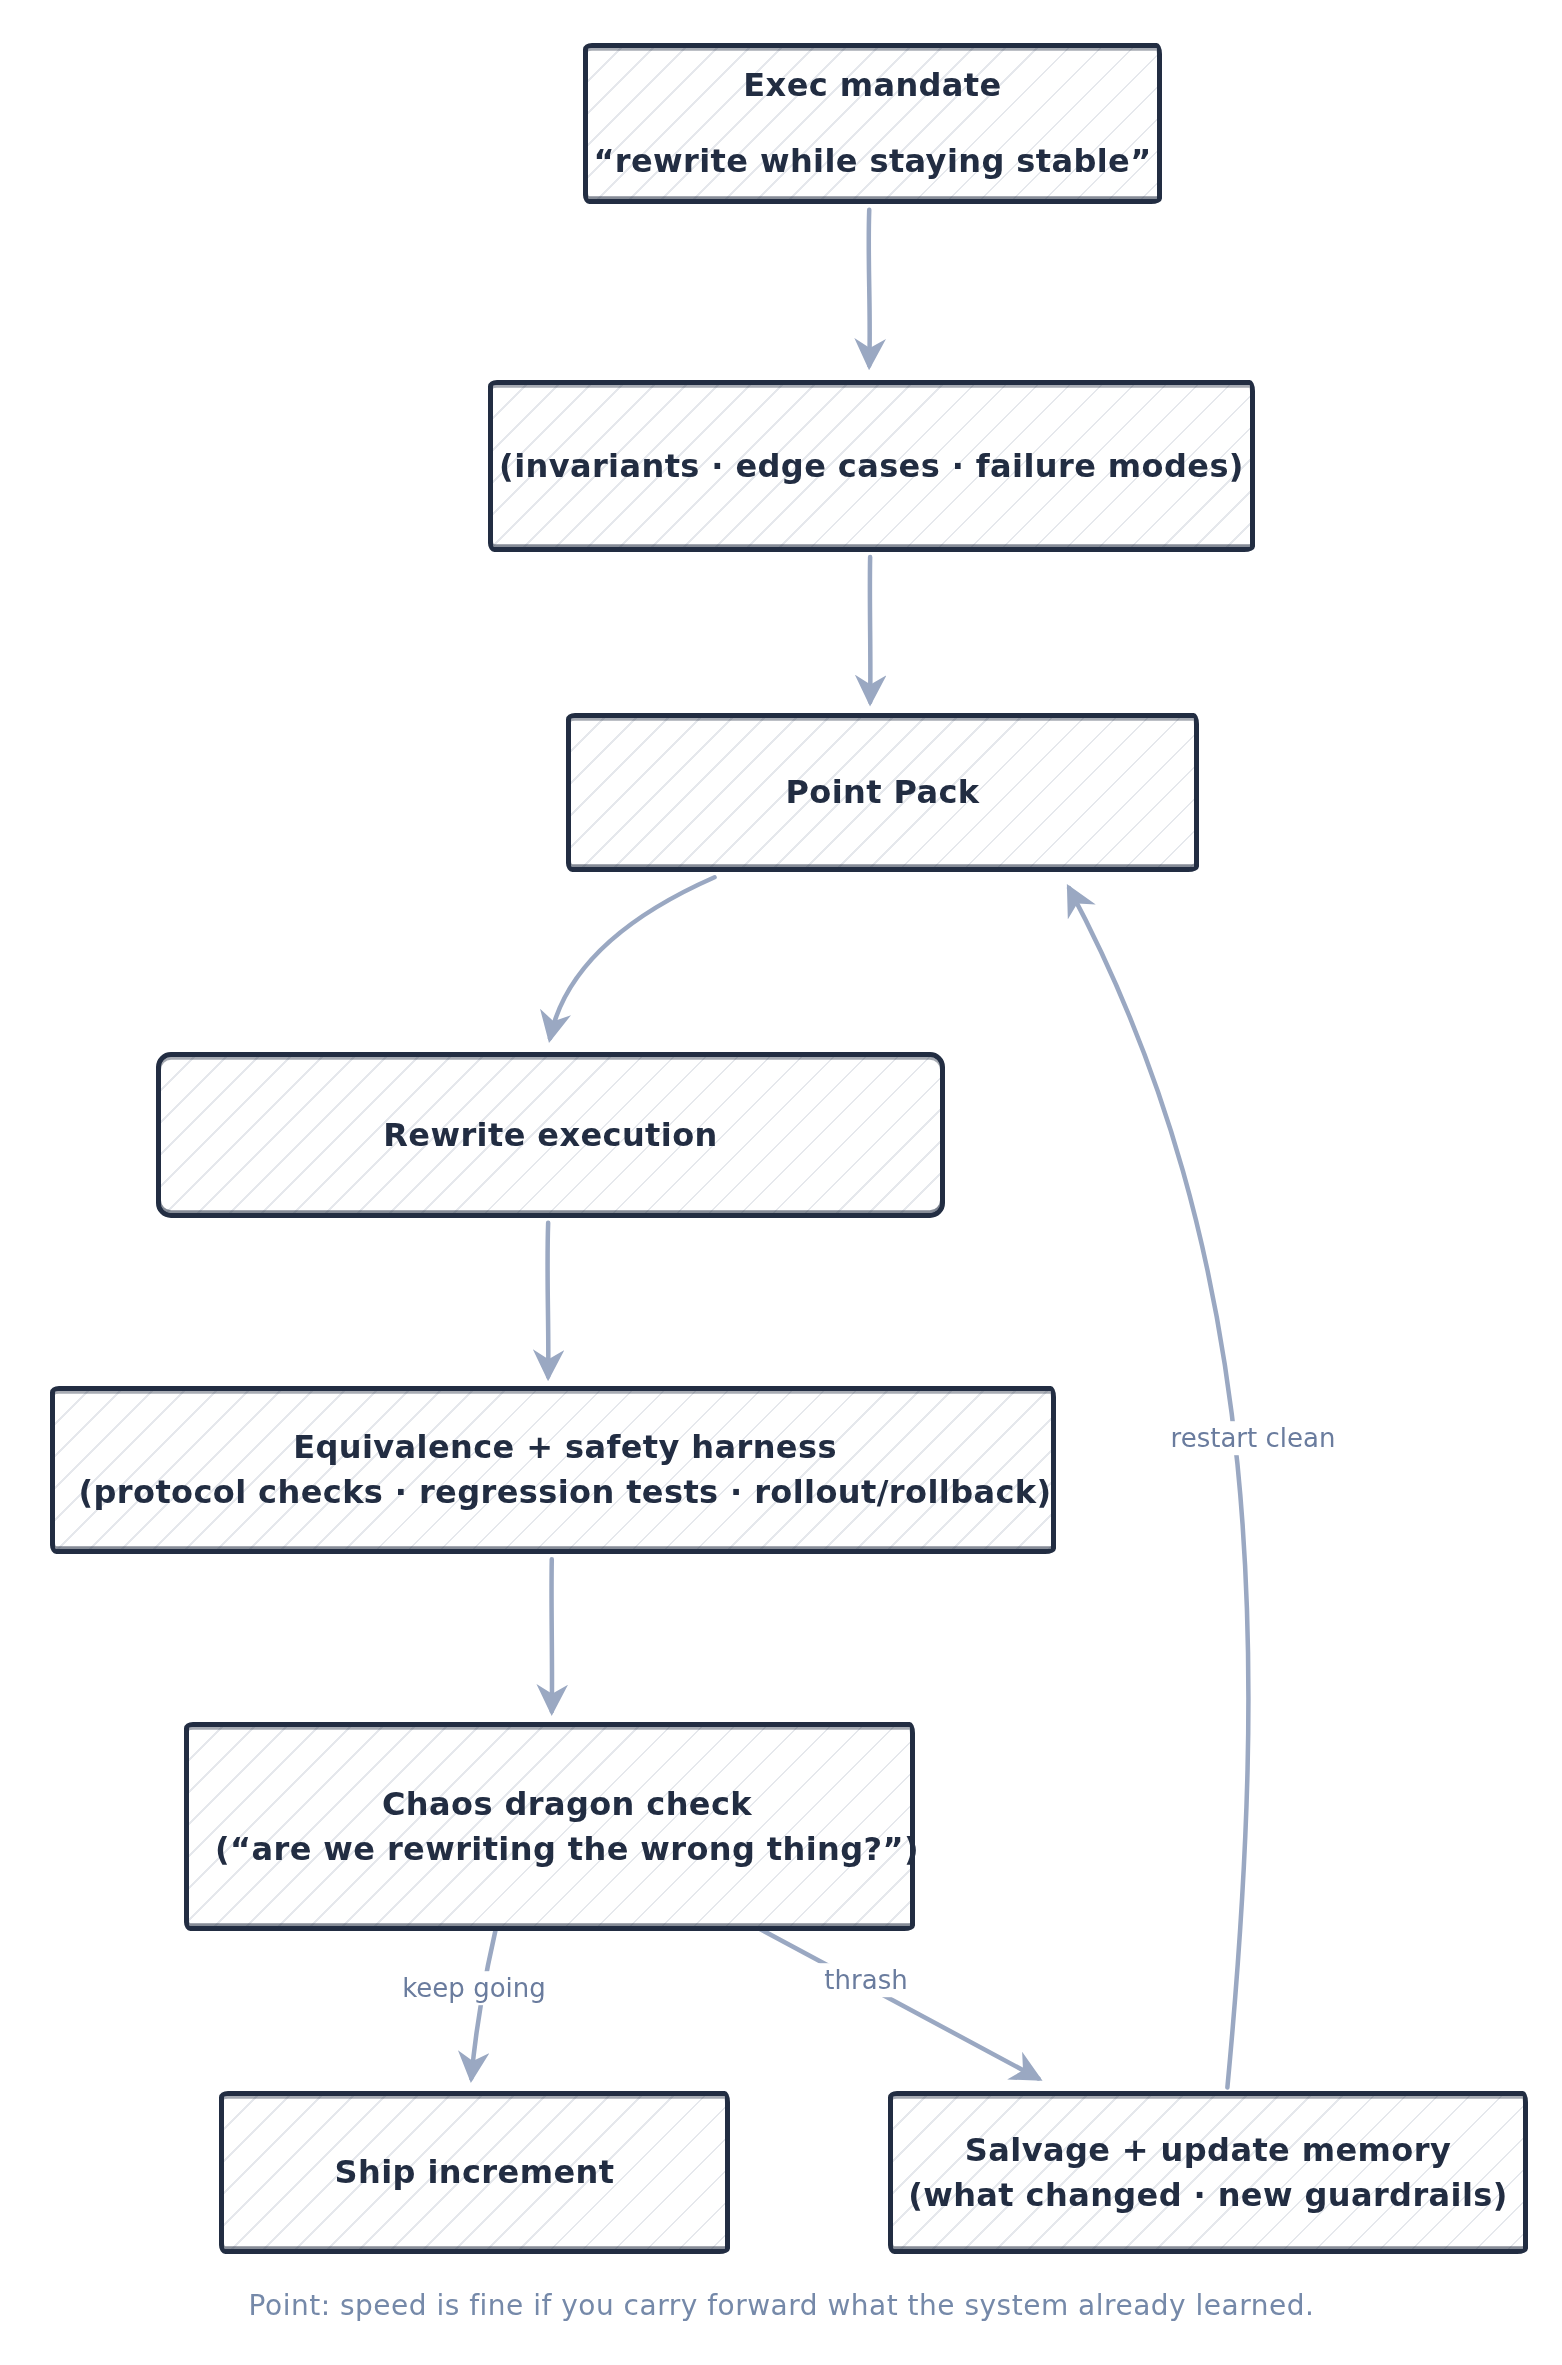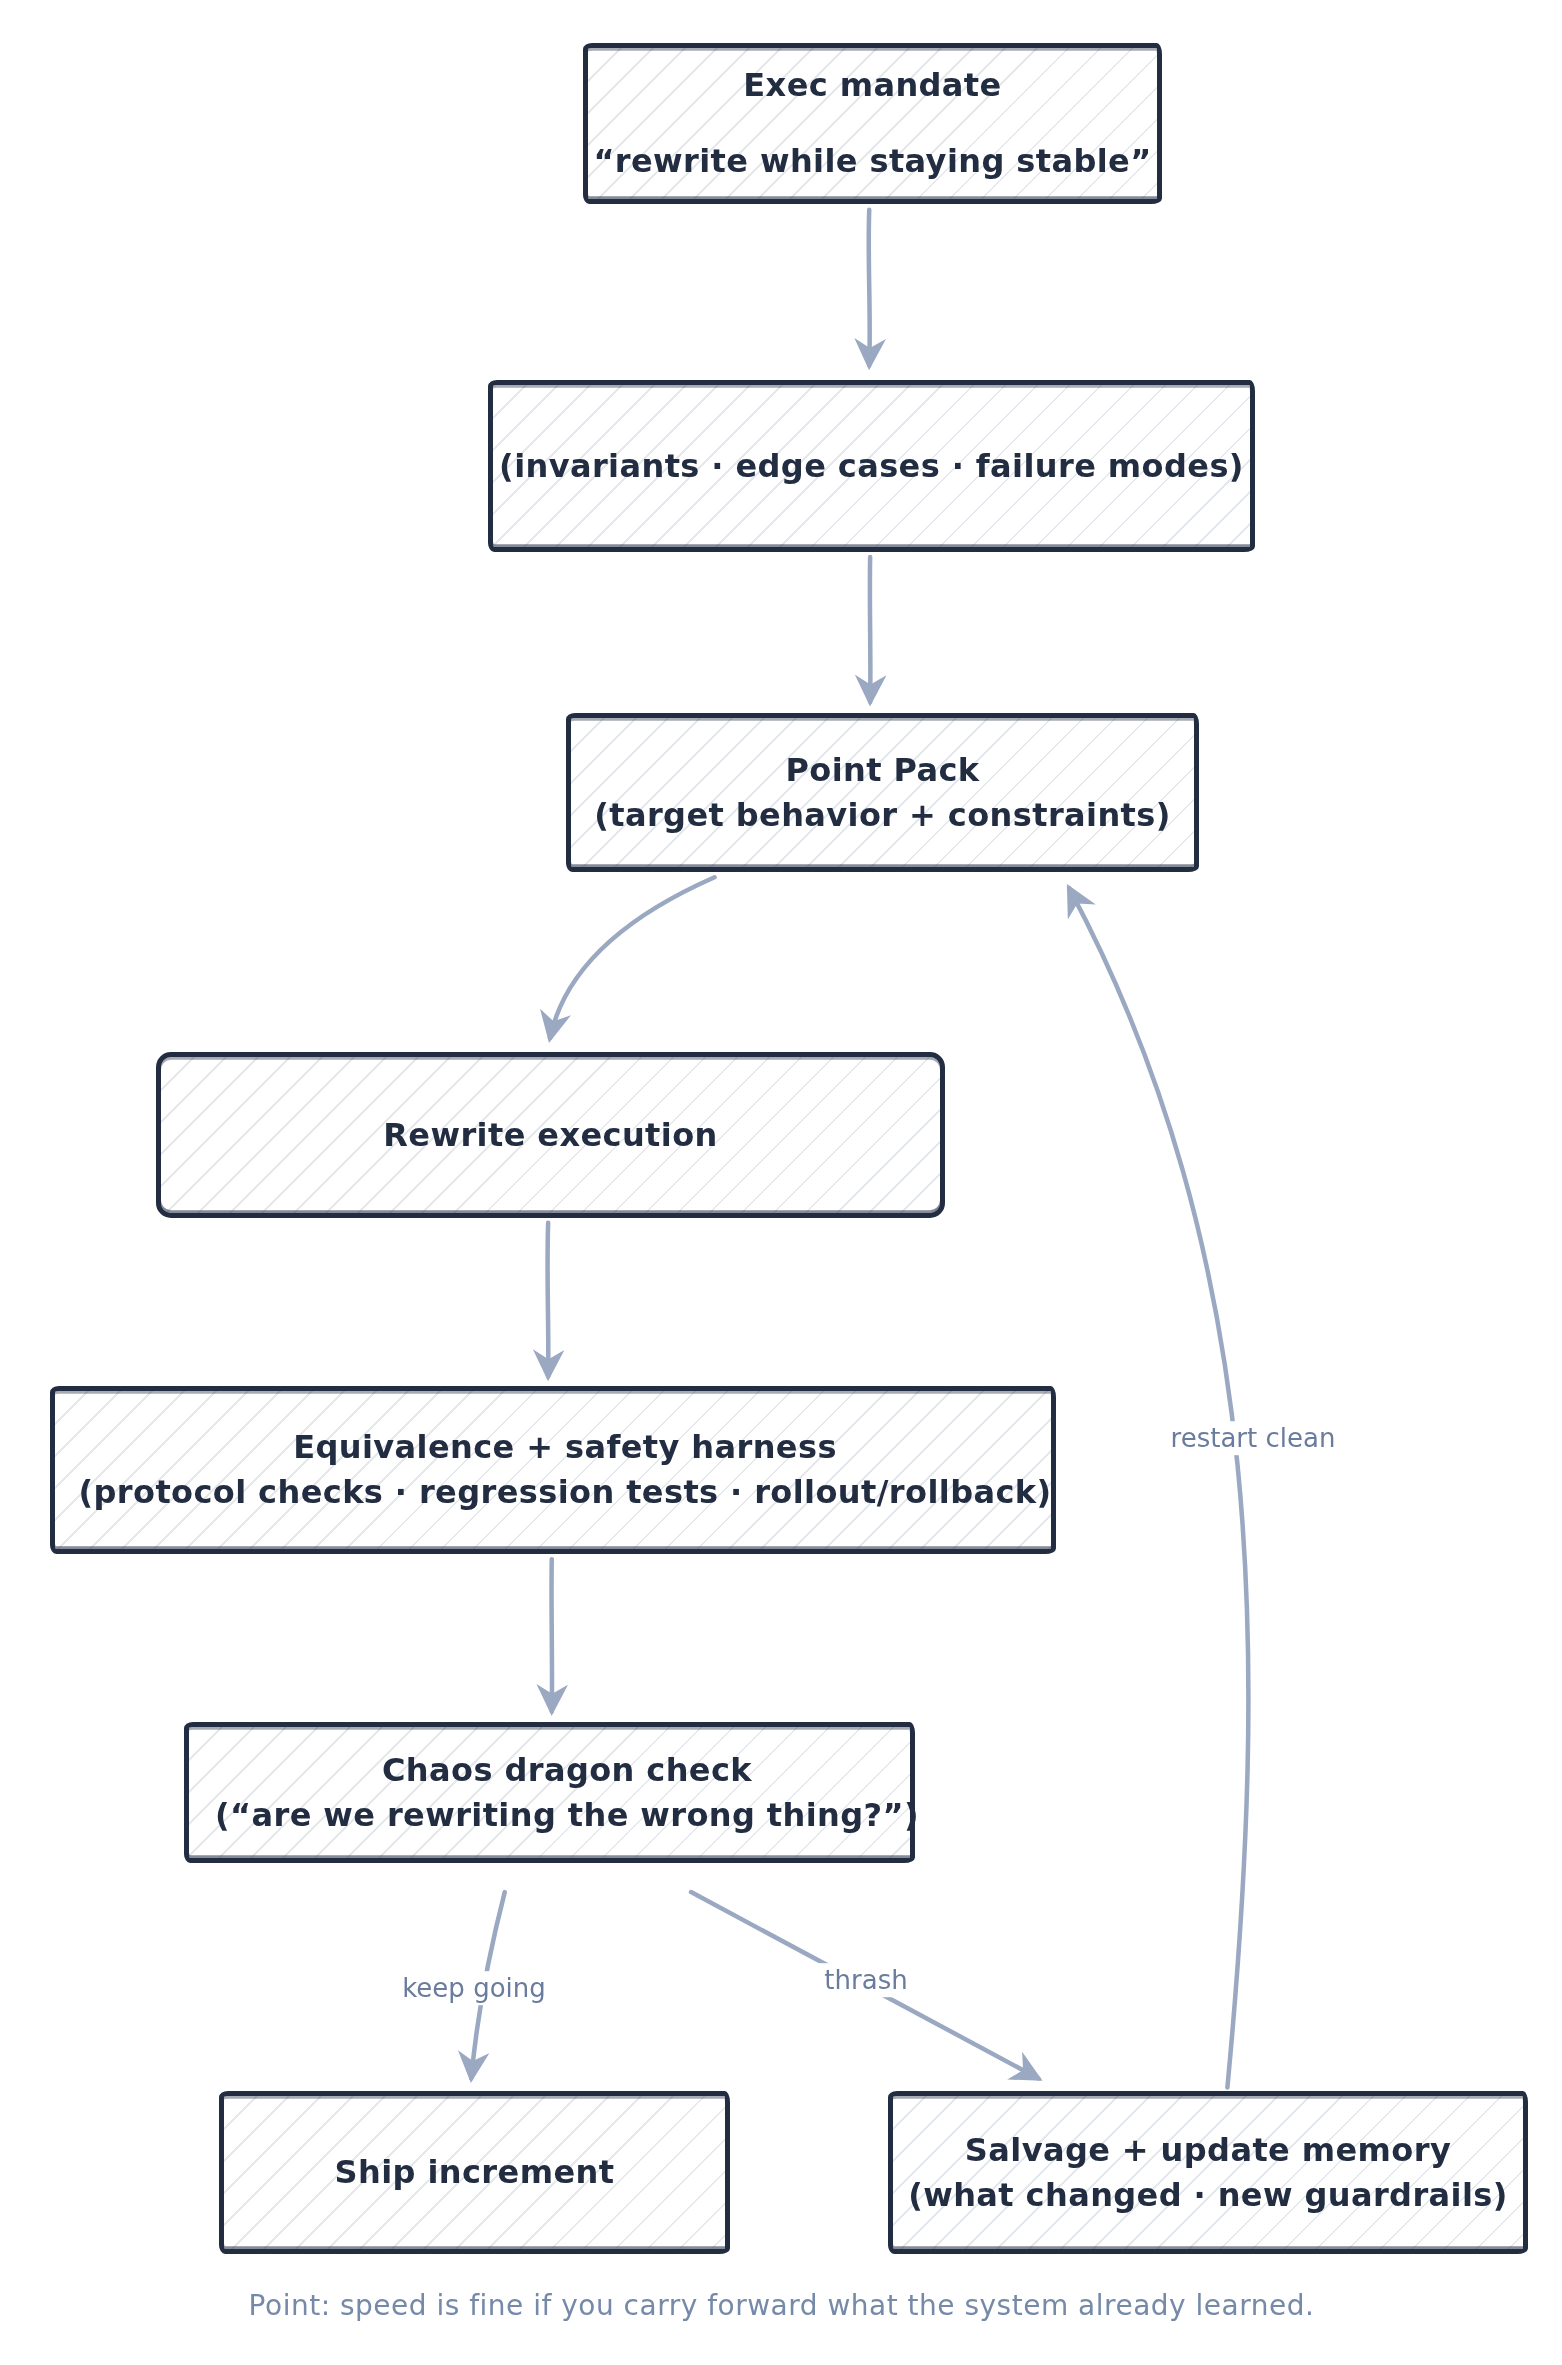--- a/index.html
+++ b/index.html
@@ -65,33 +65,32 @@
     <div class="line">Exec mandate</div>
     <div class="line">“rewrite while staying stable”</div>
   </div>
 
   <div class="node" style="left:488px;top:380px;width:767px;height:172px;">
     <div class="line">(invariants · edge cases · failure modes)</div>
   </div>
 
   <div class="node" style="left:566px;top:713px;width:633px;height:159px;">
     <div class="line">Point Pack</div>
-    <div class="line">(target behavior + constraints)</div>
   </div>
 
   <div class="node" style="left:156px;top:1052px;width:789px;height:166px;border-radius:15px;">
     <div class="line">Rewrite execution</div>
   </div>
 
   <div class="node" style="left:50px;top:1386px;width:1006px;height:168px;padding-left:24px;">
     <div class="line">Equivalence + safety harness</div>
     <div class="line">(protocol checks · regression tests · rollout/rollback)</div>
   </div>
 
-  <div class="node" style="left:184px;top:1722px;width:731px;height:141px;padding-left:35px;">
+  <div class="node" style="left:184px;top:1722px;width:731px;height:209px;padding-left:35px;">
     <div class="line">Chaos dragon check</div>
     <div class="line">(“are we rewriting the wrong thing?”)</div>
   </div>
 
   <div class="node" style="left:219px;top:2091px;width:511px;height:163px;">
     <div class="line">Ship increment</div>
   </div>
 
   <div class="node" style="left:888px;top:2091px;width:640px;height:163px;">
     <div class="line">Salvage + update memory</div>

